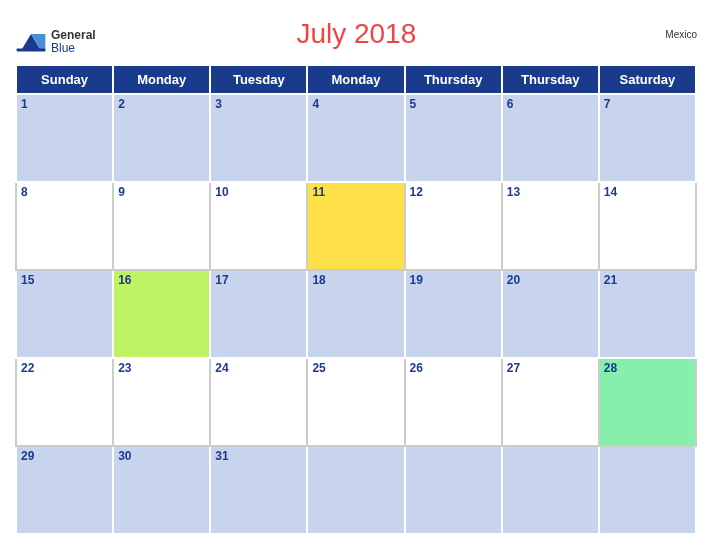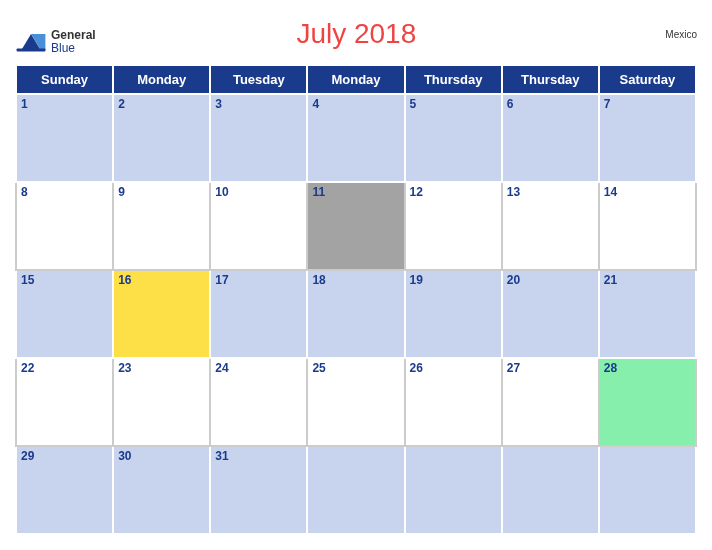--- a/index.html
+++ b/index.html
@@ -149,38 +149,38 @@
       <tr>
         <td style="background-color: rgb(255, 255, 255); border: 2px solid rgb(204, 204, 204);">
           <span class="day-number">8</span>
         </td>
         <td style="background-color: rgb(255, 255, 255); border: 2px solid rgb(204, 204, 204);">
           <span class="day-number">9</span>
         </td>
         <td style="background-color: rgb(255, 255, 255); border: 2px solid rgb(204, 204, 204);">
           <span class="day-number">10</span>
         </td>
-        <td style="background-color: #a3a3a3; border: 2px solid rgb(204, 204, 204);">
+        <td style="background-color: #fde047; border: 2px solid rgb(204, 204, 204);">
           <span class="day-number">11</span>
         </td>
         <td style="background-color: rgb(255, 255, 255); border: 2px solid rgb(204, 204, 204);">
           <span class="day-number">12</span>
         </td>
         <td style="background-color: rgb(255, 255, 255); border: 2px solid rgb(204, 204, 204);">
           <span class="day-number">13</span>
         </td>
         <td style="background-color: rgb(255, 255, 255); border: 2px solid rgb(204, 204, 204);">
           <span class="day-number">14</span>
         </td>
       </tr>
       <tr>
         <td style="background-color: rgb(200, 212, 238); border: 2px solid rgb(255, 255, 255);">
           <span class="day-number">15</span>
         </td>
-        <td style="background-color: #fde047; border: 2px solid rgb(255, 255, 255);">
+        <td style="background-color: #bef264; border: 2px solid rgb(255, 255, 255);">
           <span class="day-number">16</span>
         </td>
         <td style="background-color: rgb(200, 212, 238); border: 2px solid rgb(255, 255, 255);">
           <span class="day-number">17</span>
         </td>
         <td style="background-color: rgb(200, 212, 238); border: 2px solid rgb(255, 255, 255);">
           <span class="day-number">18</span>
         </td>
         <td style="background-color: rgb(200, 212, 238); border: 2px solid rgb(255, 255, 255);">
           <span class="day-number">19</span>

